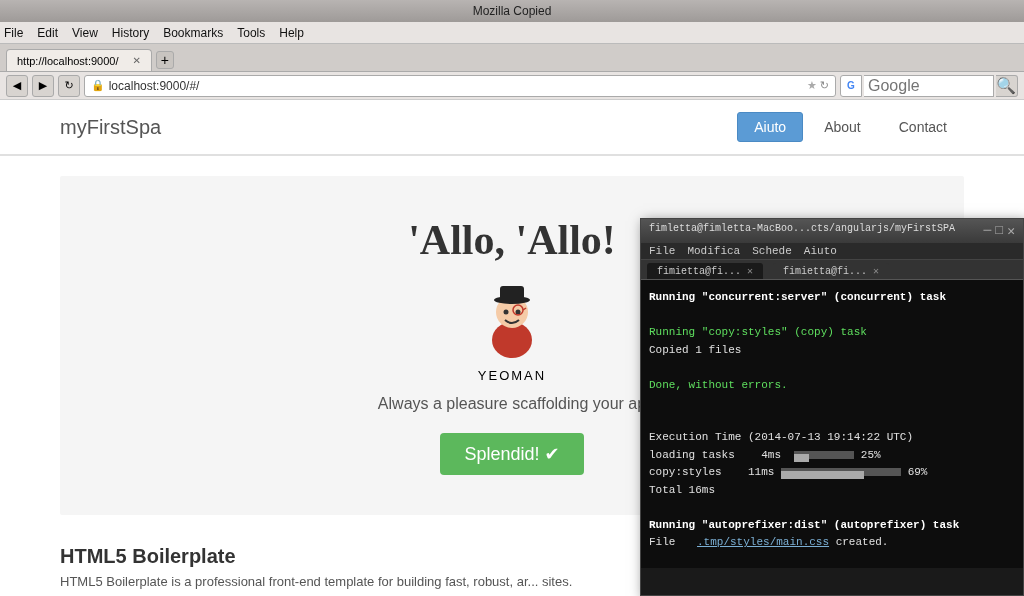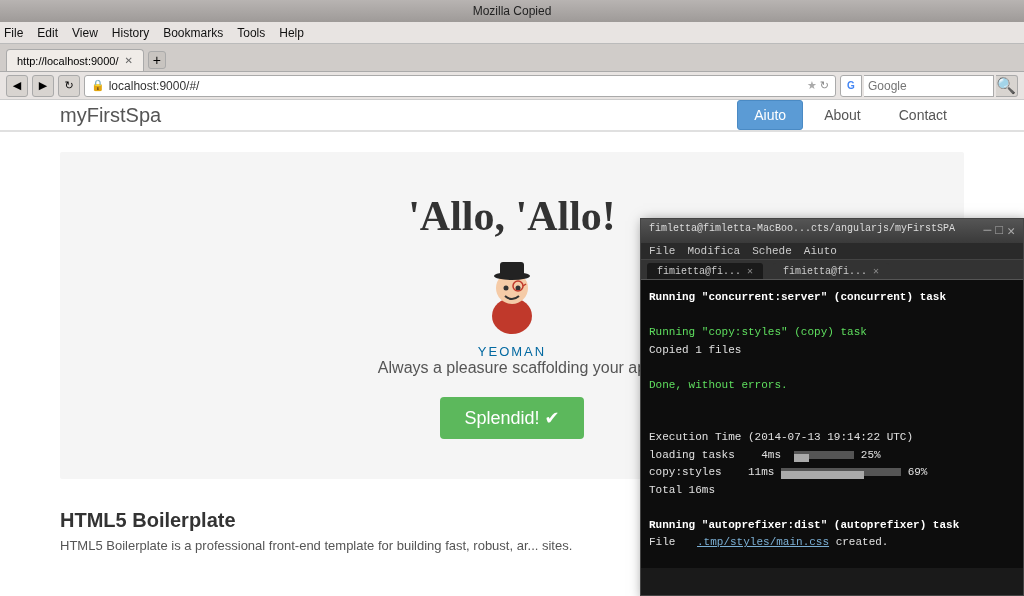--- a/index.html
+++ b/index.html
@@ -51,21 +51,21 @@
     }
     .tab {
       background: #f0ece8;
       border: 1px solid #aaa;
       border-bottom: none;
       border-radius: 4px 4px 0 0;
       padding: 3px 10px;
       font-size: 11px;
       display: flex;
       align-items: center;
-      gap: 2px;
+      gap: 10px;
       min-width: 120px;
       height: 22px;
     }
     .tab-close {
       font-size: 10px;
       color: #666;
       cursor: pointer;
       margin-left: 4px;
     }
     .tab-add {
@@ -136,21 +136,21 @@
       font-size: 11px;
       color: #4285f4;
       font-weight: bold;
     }
     .google-input {
       width: 130px;
       height: 22px;
       border: 1px solid #aaa;
       border-left: none;
       padding: 0 4px;
-      font-size: 12px;
+      font-size: 16px;
       background: white;
     }
     .google-search-btn {
       width: 22px;
       height: 22px;
       background: #d8d4d0;
       border: 1px solid #aaa;
       border-left: none;
       border-radius: 0 3px 3px 0;
       display: flex;
@@ -168,21 +168,21 @@
       right: 0;
       bottom: 0;
       overflow: hidden;
     }
 
     
     .webpage-navbar {
       display: flex;
       align-items: center;
       justify-content: space-between;
-      padding: 0 60px;
+      padding: 12px 60px;
       border-bottom: 1px solid #e0e0e0;
       background: white;
     }
     .webpage-brand {
       font-size: 20px;
       color: #555;
       font-weight: 300;
     }
     .webpage-nav-links {
       display: flex;
@@ -220,23 +220,23 @@
       margin-bottom: 16px;
     }
     .yeoman-logo {
       width: 80px;
       height: 80px;
       margin: 0 auto 8px;
       position: relative;
     }
     .yeoman-label {
       font-size: 13px;
-      color: #0369a1;
+      color: #000000;
       letter-spacing: 2px;
-      margin-bottom: 0;
+      margin-bottom: 12px;
     }
     .hero-subtitle {
       font-size: 16px;
       color: #555;
       margin-bottom: 20px;
     }
     .splendid-btn {
       background: #5cb85c;
       color: white;
       border: none;

